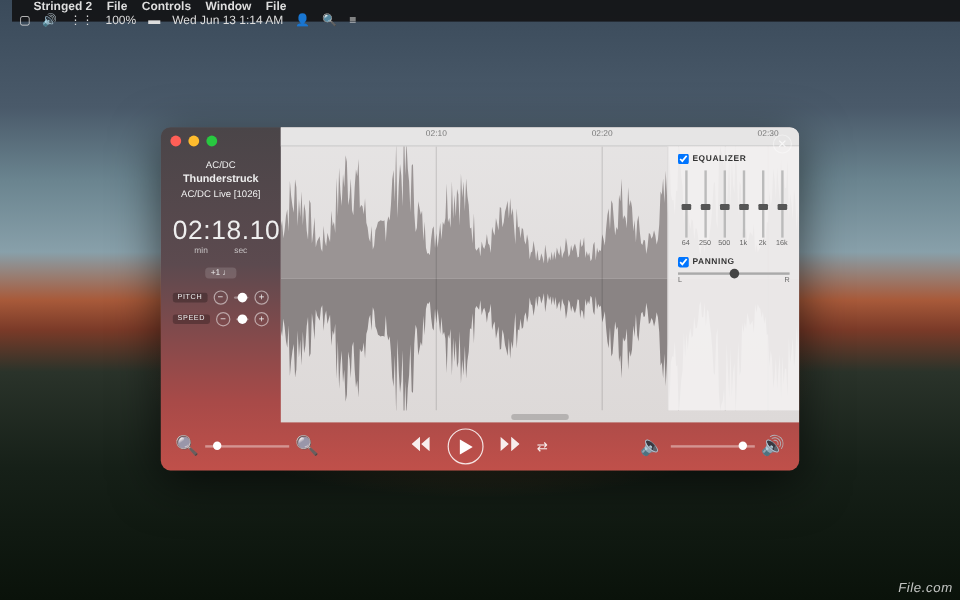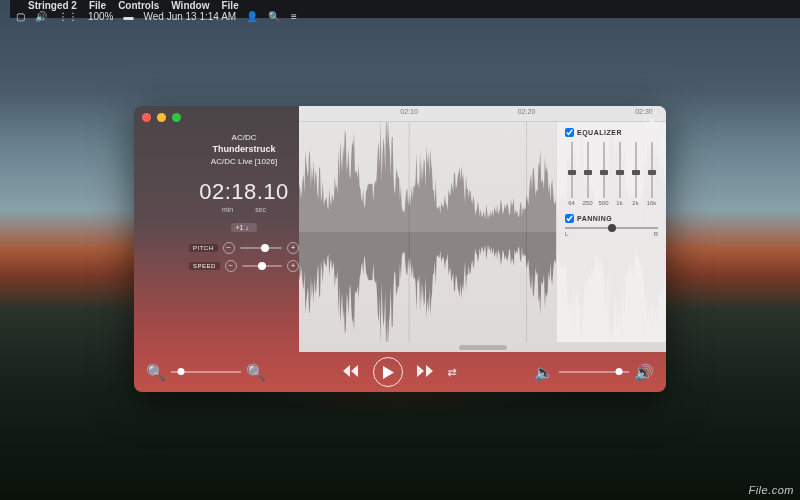--- a/index.html
+++ b/index.html
@@ -36,21 +36,21 @@
 }
 .window-body { flex: 1; display: flex; position: relative; }
 
 
 .traffic { position: absolute; top: 7px; left: 8px; display: flex; gap: 6px; z-index: 5;}
 .traffic .dot { width: 9px; height: 9px; border-radius: 50%; }
 .t-close{background:#ff5f57;} .t-min{background:#febc2e;} .t-max{background:#28c840;}
 .win-close { position:absolute; top:6px; right:6px; width:16px;height:16px;border:1px solid rgba(255,255,255,0.4);border-radius:50%;color:rgba(255,255,255,0.7);font-size:10px;display:flex;align-items:center;justify-content:center;z-index:5;}
 
 
-.sidebar { width: 120px; padding: 26px 0 10px 10px; color: #eee; display:flex; flex-direction:column;margin-left:45px; }
+.sidebar { width: 100px; padding: 26px 10px 10px 10px; color: #eee; display:flex; flex-direction:column; }
 .track-meta { text-align: center; font-size: 8px; line-height: 1.4; }
 .track-meta .title { font-size: 9px; font-weight: 600; }
 .time-display { text-align:center; margin-top: 12px; }
 .time-main { font-size: 22px; font-weight: 400; letter-spacing: 0.5px; }
 .time-labels { display:flex; justify-content:center; gap:22px; font-size:7px; opacity:0.7; margin-top:1px;}
 .small-badge { margin: 10px auto 4px; font-size:7px; background:rgba(255,255,255,0.14); padding:1px 5px; border-radius:3px; text-align:center; width:fit-content;}
 .ctrl-row { display:flex; align-items:center; gap:5px; margin-top:6px; font-size:7px;}
 .ctrl-row .lbl { background:rgba(0,0,0,0.25); padding:1px 4px; border-radius:2px; font-size:6px; letter-spacing:0.5px;}
 .ctrl-row .round { width:12px;height:12px;border:1px solid rgba(255,255,255,0.5);border-radius:50%;display:flex;align-items:center;justify-content:center;font-size:8px;}
 .slider { flex:1; height:2px; background:rgba(255,255,255,0.35); position:relative; border-radius:1px;}

